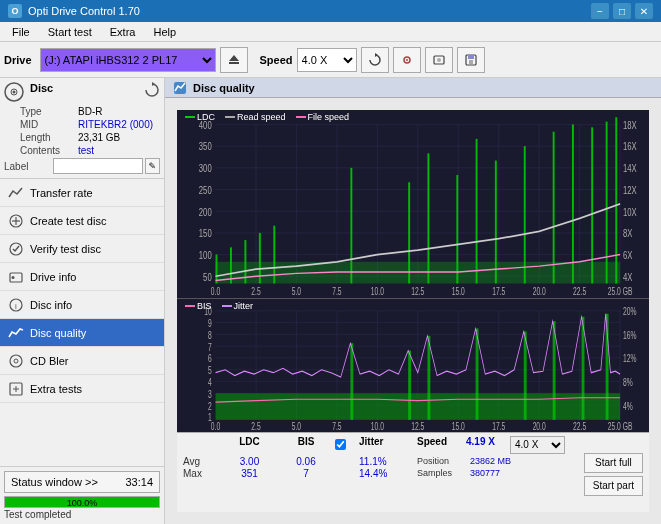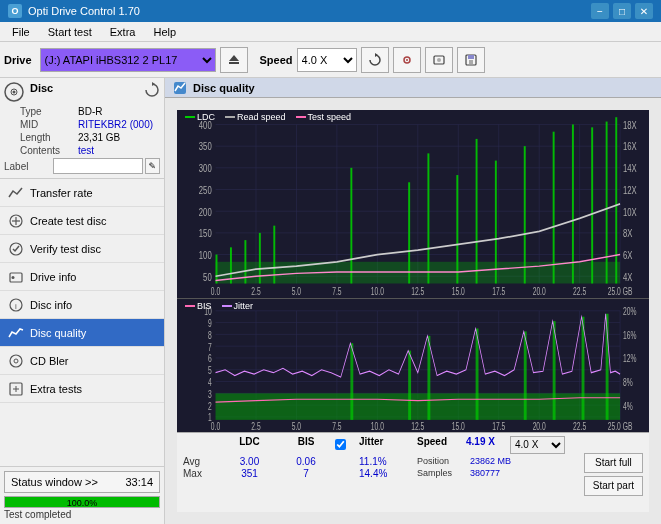--- a/index.html
+++ b/index.html
@@ -284,21 +284,21 @@
           <span style="display:flex;align-items:center;gap:2px;">
             <span style="display:inline-block;width:10px;height:2px;background:#00cc00;"></span>
             <span>LDC</span>
           </span>
           <span style="display:flex;align-items:center;gap:2px;">
             <span style="display:inline-block;width:10px;height:2px;background:#aaaaaa;"></span>
             <span>Read speed</span>
           </span>
           <span style="display:flex;align-items:center;gap:2px;">
             <span style="display:inline-block;width:10px;height:2px;background:#ff69b4;"></span>
-            <span>Test speed</span>
+            <span>File speed</span>
           </span>
         </div>
         <svg width="100%" height="100%" viewBox="0 0 490 130" preserveAspectRatio="none">
 
           <rect width="490" height="130" fill="#1a1a2e"></rect>
 
           <g stroke="#2a2a4e" stroke-width="0.5">
             <line x1="40" y1="10" x2="460" y2="10"></line>
             <line x1="40" y1="25" x2="460" y2="25"></line>
             <line x1="40" y1="40" x2="460" y2="40"></line>

